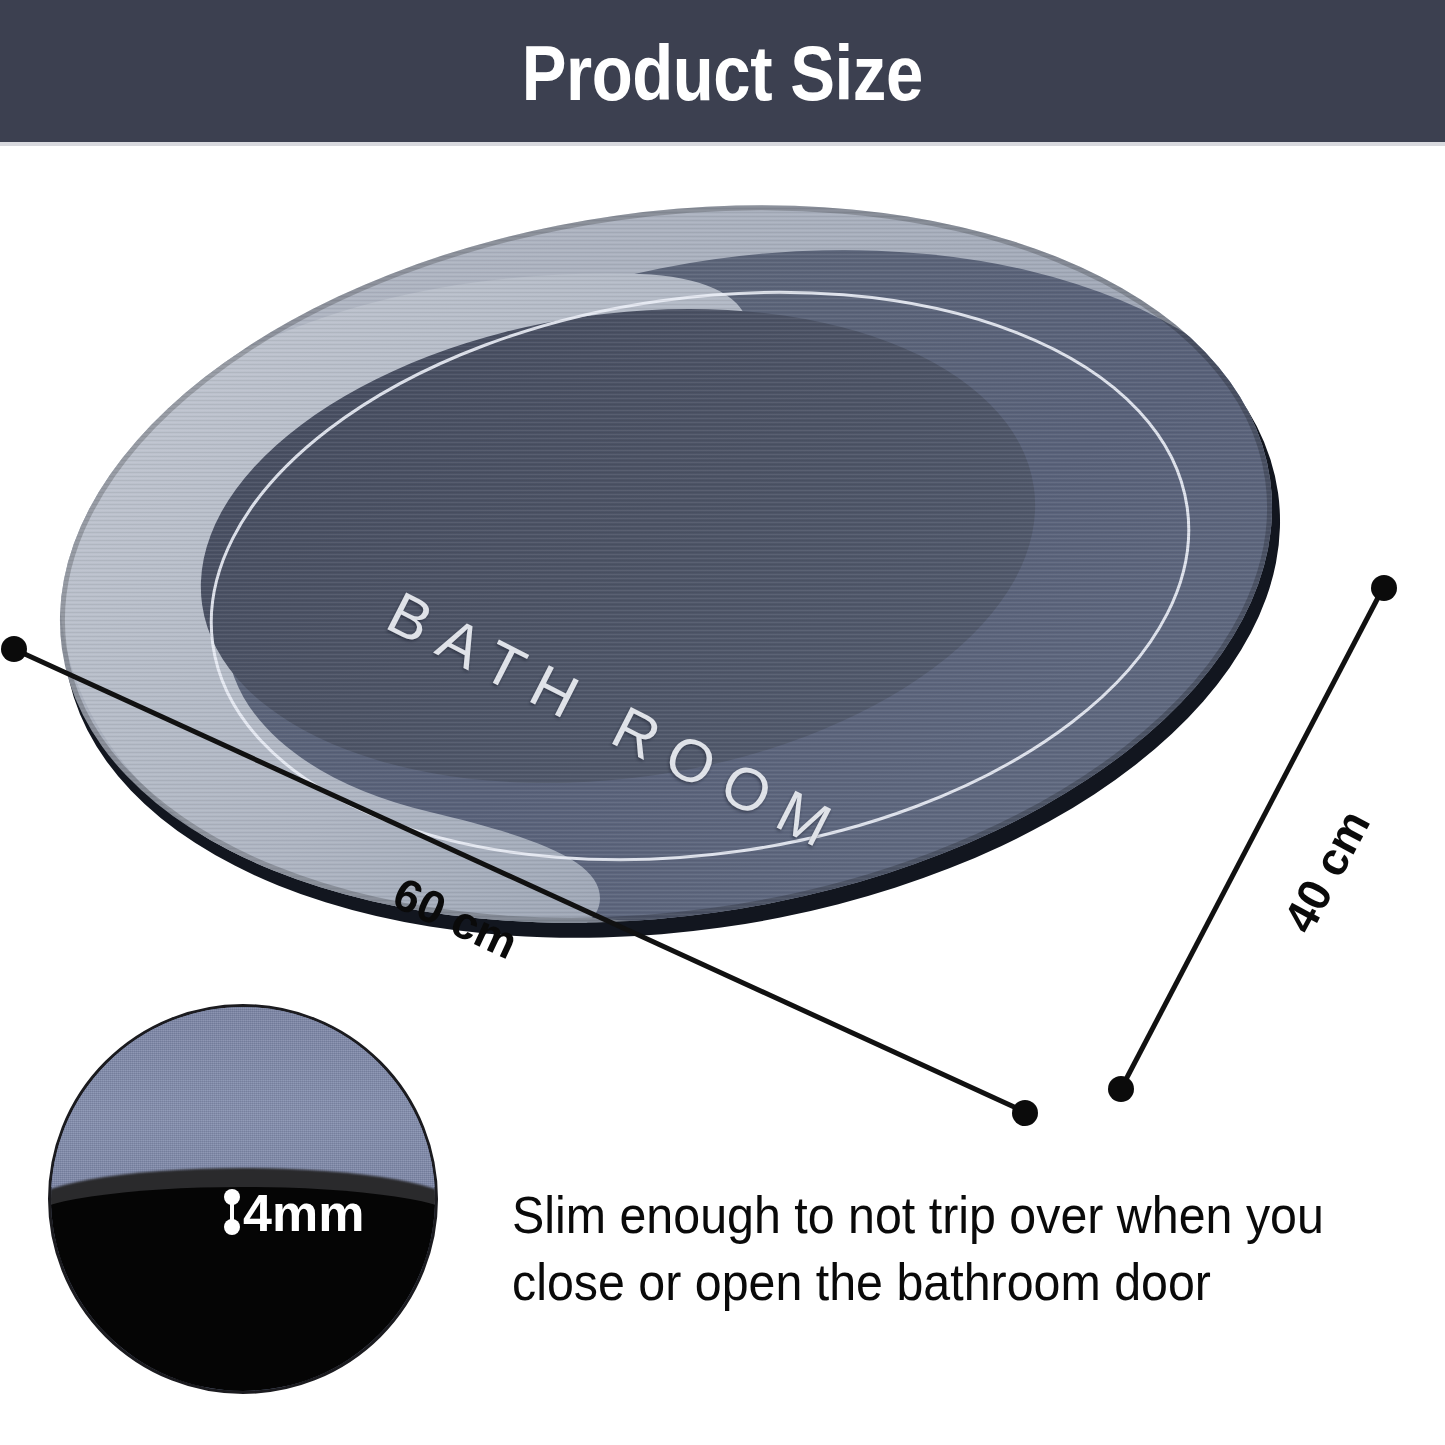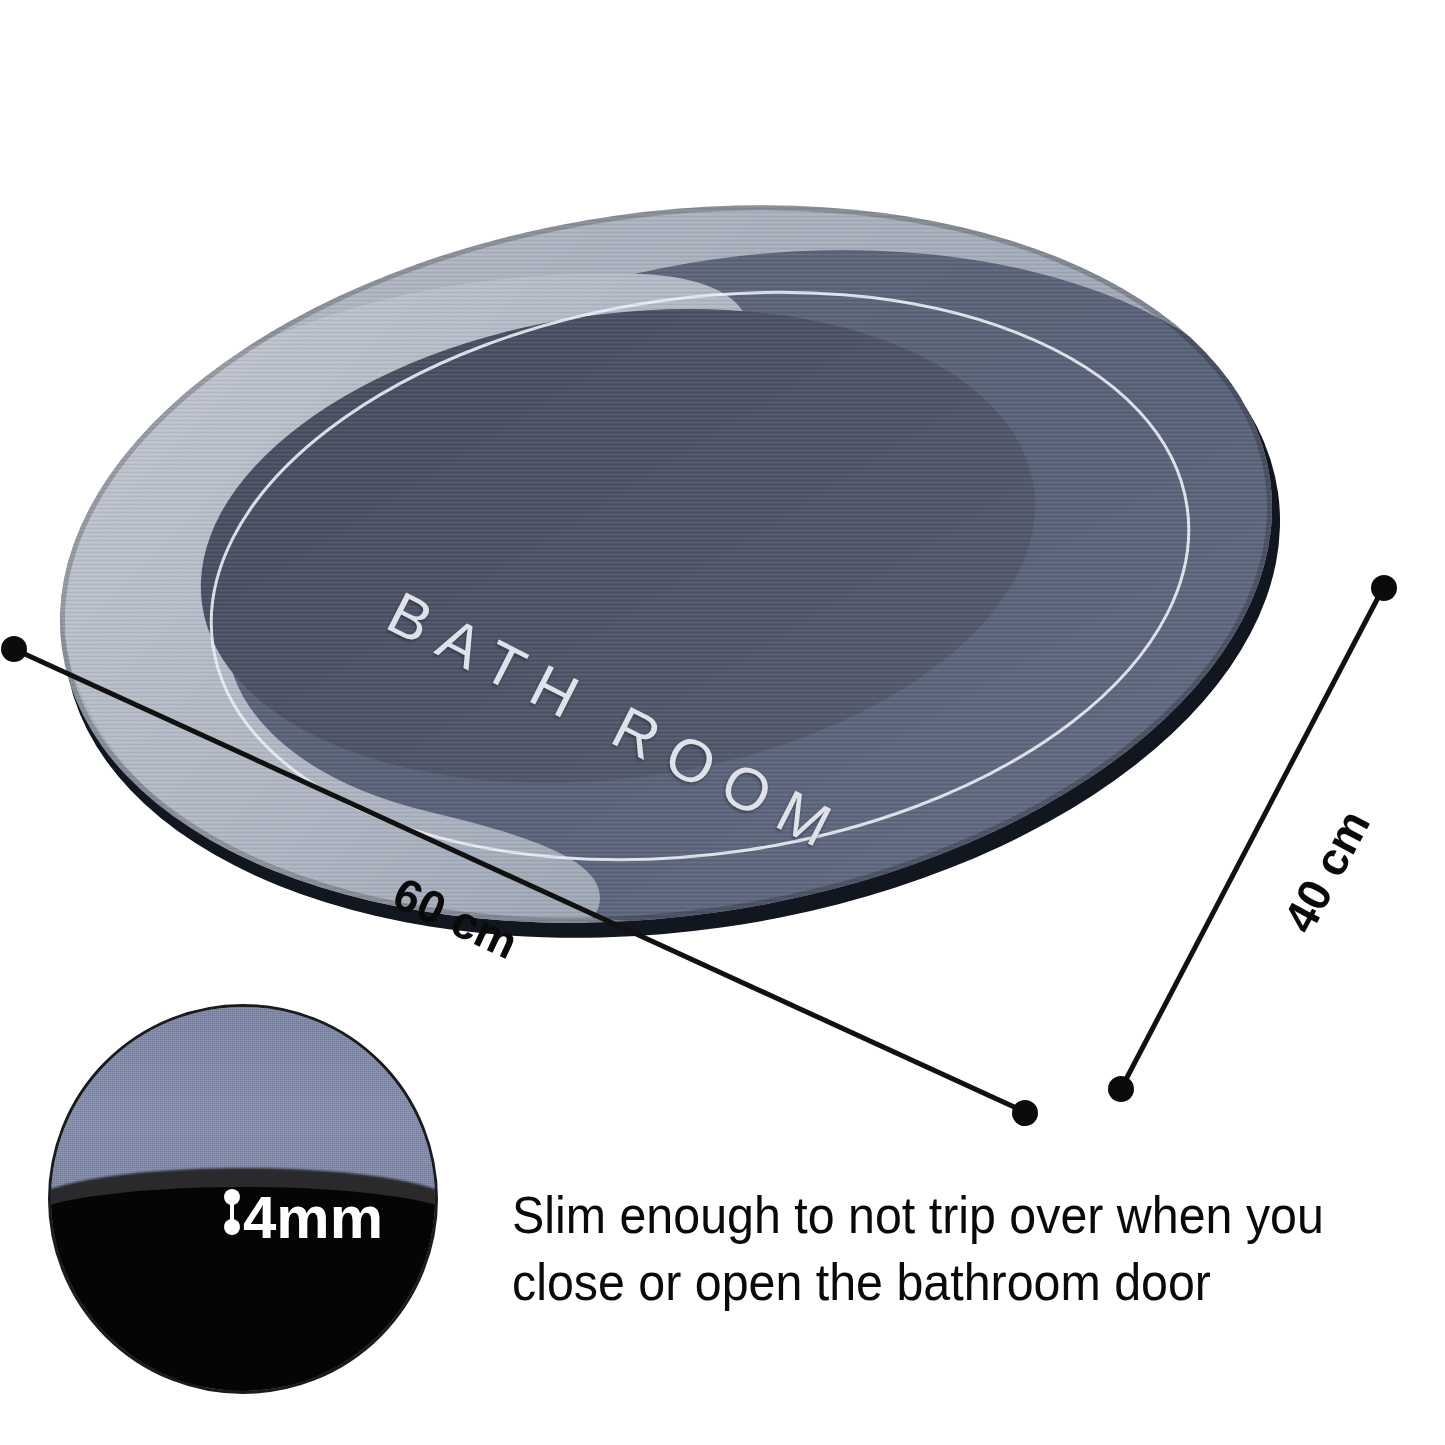--- a/index.html
+++ b/index.html
@@ -94,21 +94,21 @@
   .cz-bottom{
     position:absolute;left:-6%;top:47%;width:112%;height:60%;
     background:#050505;
     border-radius:50% 50% 0 0 / 14% 14% 0 0;
   }
   .cz-marker{
     position:absolute;left:168px;top:182px;width:26px;height:46px;
   }
   .cz-thickness{
     position:absolute;left:192px;top:176px;
-    color:#ffffff;font-weight:bold;font-size:60px;
+    color:#ffffff;font-weight:bold;font-size:52px;
     text-shadow:0 1px 2px rgba(0,0,0,.5);
     font-family:"Liberation Sans", sans-serif;
   }
 
   
   .caption{
     position:absolute;left:512px;top:1182px;width:900px;
     color:#0a0a0a;
     font-size:52px;
     line-height:1.28;
@@ -116,20 +116,23 @@
     transform-origin:left top;
     font-family:"Liberation Sans", sans-serif;
   }
   .caption span{display:block;}
 </style>
 </head>
 <body>
 
 <div id="stage">
 
+  <div class="header">
+    <div class="header-title">Product Size</div>
+  </div>
 
   <div class="mat-wrap">
     <svg class="mat-svg" viewBox="0 0 1445 880" preserveAspectRatio="none">
       <defs>
 
         <pattern id="weave" width="4" height="4" patternUnits="userSpaceOnUse">
           <rect width="4" height="4" fill="none"></rect>
           <rect width="4" height="1" fill="#ffffff" opacity="0.07"></rect>
           <rect y="2" width="4" height="1" fill="#000000" opacity="0.06"></rect>
         </pattern>

